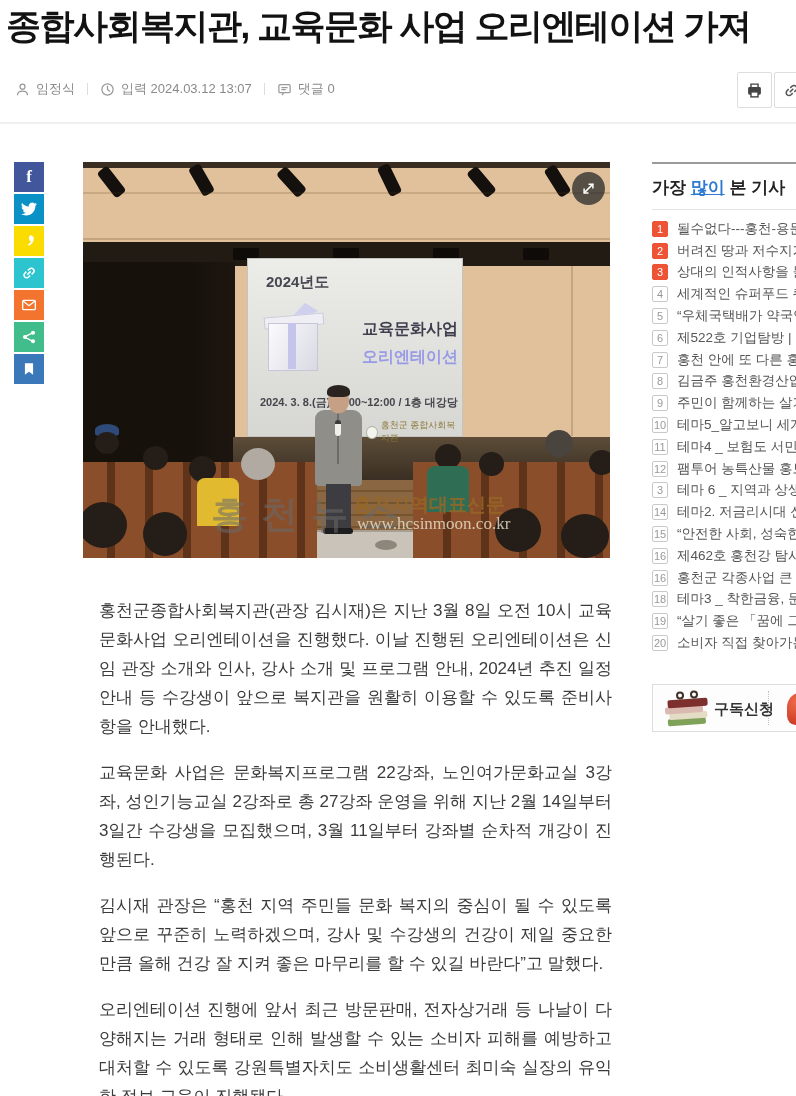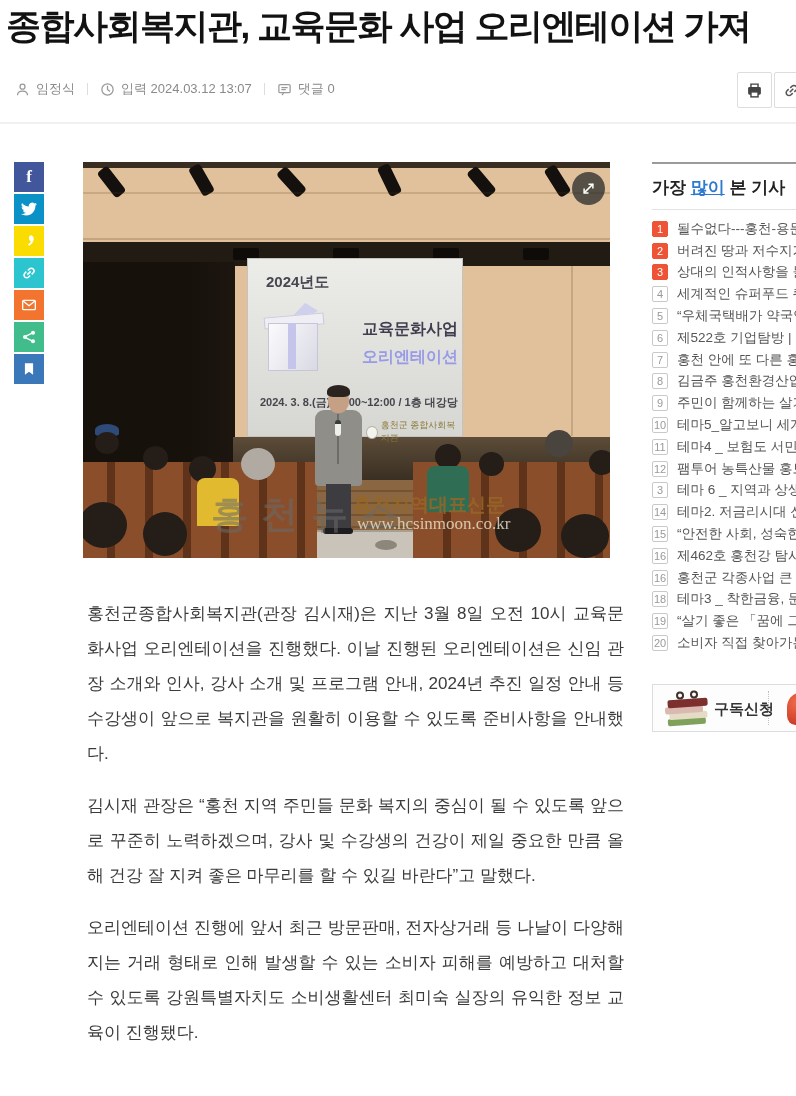--- a/index.html
+++ b/index.html
@@ -110,21 +110,21 @@
   .glasses::before,.glasses::after{content:"";position:absolute;top:0;width:8px;height:8px;
         border:2px solid #3f3129;border-radius:50%;box-sizing:border-box;}
   .glasses::before{left:0;} .glasses::after{right:0;}
   .sub-label{position:absolute;top:15px;left:61px;font-size:15px;font-weight:700;color:#333;}
   .sub-dot{position:absolute;top:6px;left:115px;height:34px;border-left:1px dotted #c0c0c0;}
   .sub-red{position:absolute;top:8px;left:134px;width:28px;height:32px;border-radius:45% 45% 30% 30%;
            background:radial-gradient(circle at 35% 30%,#ef6a4a,#c22f1b);}
 
   
   .body-text{position:absolute;top:596px;left:83px;width:545px;}
-  .body-text p{margin:0 4px 17px;font-size:17px;line-height:35px;color:#3b3b3b;
+  .body-text p{margin:0 16px 17px;font-size:17px;line-height:29px;color:#3b3b3b;
                text-align:justify;word-break:break-all;}
   svg{display:block;}
 </style>
 </head>
 <body>
 
 <div class="page">
 
   <h1 class="title">종합사회복지관, 교육문화 사업 오리엔테이션 가져</h1>
 
@@ -416,17 +416,18 @@
       <div class="bk bk4"></div>
       <div class="glasses"></div>
     </div>
     <span class="sub-label">구독신청</span>
     <div class="sub-dot"></div>
     <div class="sub-red"></div>
   </div>
 
   <div class="body-text">
     <p>홍천군종합사회복지관(관장 김시재)은 지난 3월 8일 오전 10시 교육문화사업 오리엔테이션을 진행했다. 이날 진행된 오리엔테이션은 신임 관장 소개와 인사, 강사 소개 및 프로그램 안내, 2024년 추진 일정 안내 등 수강생이 앞으로 복지관을 원활히 이용할 수 있도록 준비사항을 안내했다.</p>
+    <p>교육문화 사업은 문화복지프로그램 22강좌, 노인여가문화교실 3강좌, 성인기능교실 2강좌로 총 27강좌 운영을 위해 지난 2월 14일부터 3일간 수강생을 모집했으며, 3월 11일부터 강좌별 순차적 개강이 진행된다.</p>
     <p>김시재 관장은 “홍천 지역 주민들 문화 복지의 중심이 될 수 있도록 앞으로 꾸준히 노력하겠으며, 강사 및 수강생의 건강이 제일 중요한 만큼 올해 건강 잘 지켜 좋은 마무리를 할 수 있길 바란다”고 말했다.</p>
     <p>오리엔테이션 진행에 앞서 최근 방문판매, 전자상거래 등 나날이 다양해지는 거래 형태로 인해 발생할 수 있는 소비자 피해를 예방하고 대처할 수 있도록 강원특별자치도 소비생활센터 최미숙 실장의 유익한 정보 교육이 진행됐다.</p>
   </div>
 
 </div>
 
 </body></html>

